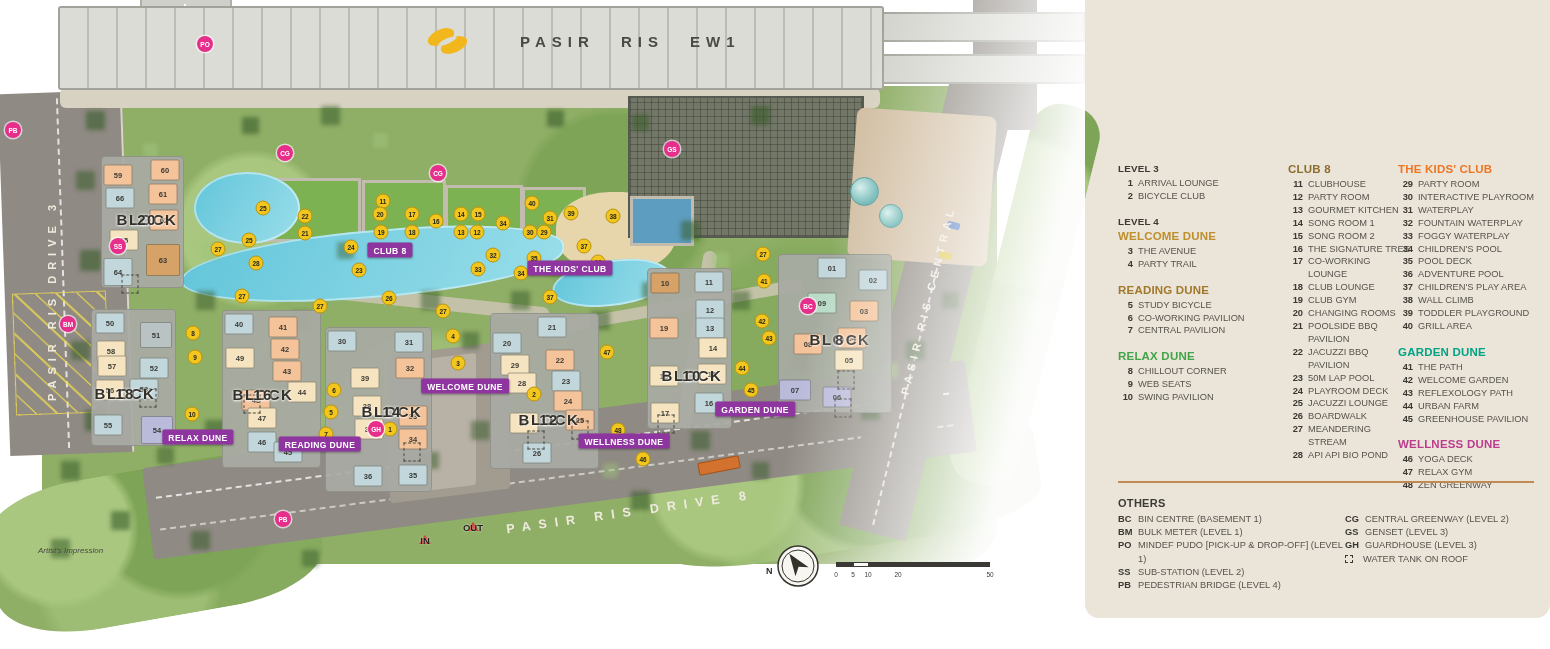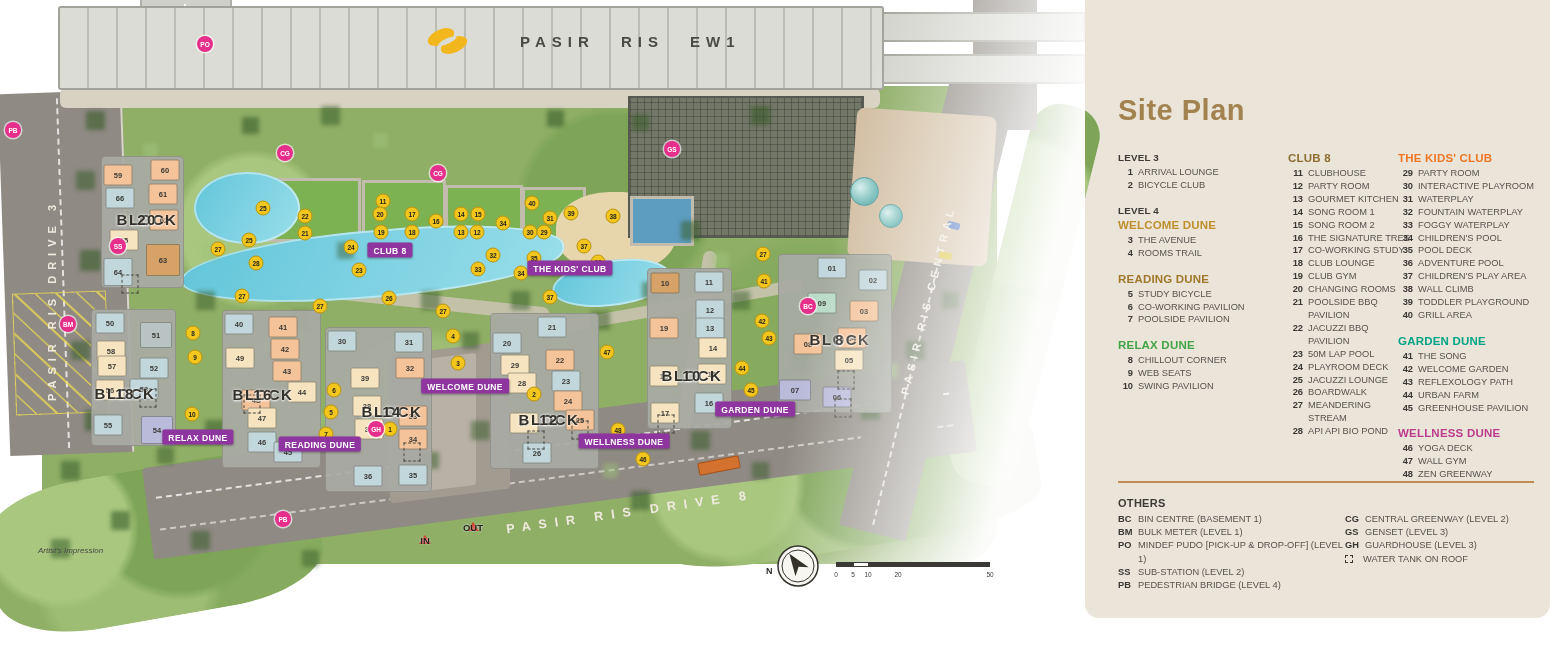--- a/index.html
+++ b/index.html
@@ -121,21 +121,21 @@
   #compass-n{left:766px;top:566px;font-size:9px;font-weight:bold;color:#2f2d28;z-index:50;}
   #scalebar{left:836px;top:558px;z-index:50;width:160px;height:24px;}
   #scalebar .seg{top:4px;height:5px;}
   #scalebar .seg.dark{background:#3b3935;}
   #scalebar .seg.light{background:#fbfaf7;border:1px solid #3b3935;height:3px;}
   #scalebar .tick{top:13px;font-size:6.5px;color:#3a3a35;transform:translateX(-50%);}
   
   #panel{position:absolute;left:1085px;top:0;width:465px;height:618px;background:#eae4d9;border-radius:0 0 14px 14px;}
   #panel *{box-sizing:border-box;}
   #panel-title{position:absolute;left:33px;top:94px;font-size:29px;font-weight:bold;color:#a28350;letter-spacing:.5px;}
-  .leg-col{position:absolute;}
+  .leg-col{position:absolute;margin-top:11px;}
   #leg-col1{left:33px;top:152px;width:168px;}
   #leg-col2{left:203px;top:152px;width:122px;}
   #leg-col3{left:313px;top:152px;width:148px;}
   .sec{margin-bottom:13px;}
   .sec.tight{margin-bottom:3px;}
   .sec-h{font-size:11.5px;font-weight:bold;letter-spacing:.2px;margin-bottom:3px;}
   .sec-h.small{font-size:9.8px;}
   .lrow{display:flex;font-size:9.3px;line-height:12.9px;color:#56534c;}
   .lrow .num{width:15px;min-width:15px;text-align:right;margin-right:5px;font-weight:bold;color:#3a3833;}
   #divider{position:absolute;left:33px;top:481px;width:416px;height:2px;background:#c08a52;}
@@ -425,21 +425,20 @@
       <div class="zone" style="left: 390px; top: 250px;">CLUB 8</div>
       <div class="zone" style="left: 570px; top: 268px;">THE KIDS' CLUB</div>
       <div class="zone" style="left: 465px; top: 386px;">WELCOME DUNE</div>
       <div class="zone" style="left: 198px; top: 437px;">RELAX DUNE</div>
       <div class="zone" style="left: 320px; top: 444px;">READING DUNE</div>
       <div class="zone" style="left: 624px; top: 441px;">WELLNESS DUNE</div>
       <div class="zone" style="left: 755px; top: 409px;">GARDEN DUNE</div>
     </div>
 
   <div id="panel">
-    <div id="panel-title">Site Plan</div>
     <div id="leg-col1" class="leg-col">
         <div class="sec">
           <div class="sec-h small" style="color: rgb(60, 58, 53);">LEVEL 3</div>
           <div class="lrow">
             <span class="num">1</span>
             <span>ARRIVAL LOUNGE</span>
           </div>
           <div class="lrow">
             <span class="num">2</span>
             <span>BICYCLE CLUB</span>
@@ -449,36 +448,36 @@
           <div class="sec-h small" style="color: rgb(60, 58, 53);">LEVEL 4</div>
         </div>
         <div class="sec">
           <div class="sec-h" style="color: rgb(191, 143, 44);">WELCOME DUNE</div>
           <div class="lrow">
             <span class="num">3</span>
             <span>THE AVENUE</span>
           </div>
           <div class="lrow">
             <span class="num">4</span>
-            <span>ROOMS TRAIL</span>
+            <span>PARTY TRAIL</span>
           </div>
         </div>
         <div class="sec">
           <div class="sec-h" style="color: rgb(161, 120, 42);">READING DUNE</div>
           <div class="lrow">
             <span class="num">5</span>
             <span>STUDY BICYCLE</span>
           </div>
           <div class="lrow">
             <span class="num">6</span>
             <span>CO-WORKING PAVILION</span>
           </div>
           <div class="lrow">
             <span class="num">7</span>
-            <span>POOLSIDE PAVILION</span>
+            <span>CENTRAL PAVILION</span>
           </div>
         </div>
         <div class="sec">
           <div class="sec-h" style="color: rgb(65, 165, 72);">RELAX DUNE</div>
           <div class="lrow">
             <span class="num">8</span>
             <span>CHILLOUT CORNER</span>
           </div>
           <div class="lrow">
             <span class="num">9</span>
@@ -512,21 +511,21 @@
           <div class="lrow">
             <span class="num">15</span>
             <span>SONG ROOM 2</span>
           </div>
           <div class="lrow">
             <span class="num">16</span>
             <span>THE SIGNATURE TREE</span>
           </div>
           <div class="lrow">
             <span class="num">17</span>
-            <span>CO-WORKING STUDY</span>
+            <span>CO-WORKING LOUNGE</span>
           </div>
           <div class="lrow">
             <span class="num">18</span>
             <span>CLUB LOUNGE</span>
           </div>
           <div class="lrow">
             <span class="num">19</span>
             <span>CLUB GYM</span>
           </div>
           <div class="lrow">
@@ -616,21 +615,21 @@
           </div>
           <div class="lrow">
             <span class="num">40</span>
             <span>GRILL AREA</span>
           </div>
         </div>
         <div class="sec">
           <div class="sec-h" style="color: rgb(0, 163, 133);">GARDEN DUNE</div>
           <div class="lrow">
             <span class="num">41</span>
-            <span>THE SONG</span>
+            <span>THE PATH</span>
           </div>
           <div class="lrow">
             <span class="num">42</span>
             <span>WELCOME GARDEN</span>
           </div>
           <div class="lrow">
             <span class="num">43</span>
             <span>REFLEXOLOGY PATH</span>
           </div>
           <div class="lrow">
@@ -643,21 +642,21 @@
           </div>
         </div>
         <div class="sec">
           <div class="sec-h" style="color: rgb(188, 60, 141);">WELLNESS DUNE</div>
           <div class="lrow">
             <span class="num">46</span>
             <span>YOGA DECK</span>
           </div>
           <div class="lrow">
             <span class="num">47</span>
-            <span>WALL GYM</span>
+            <span>RELAX GYM</span>
           </div>
           <div class="lrow">
             <span class="num">48</span>
             <span>ZEN GREENWAY</span>
           </div>
         </div>
       </div>
     <div id="divider"></div>
     <div id="others-h">OTHERS</div>
     <div id="others-col1" class="others-col">

